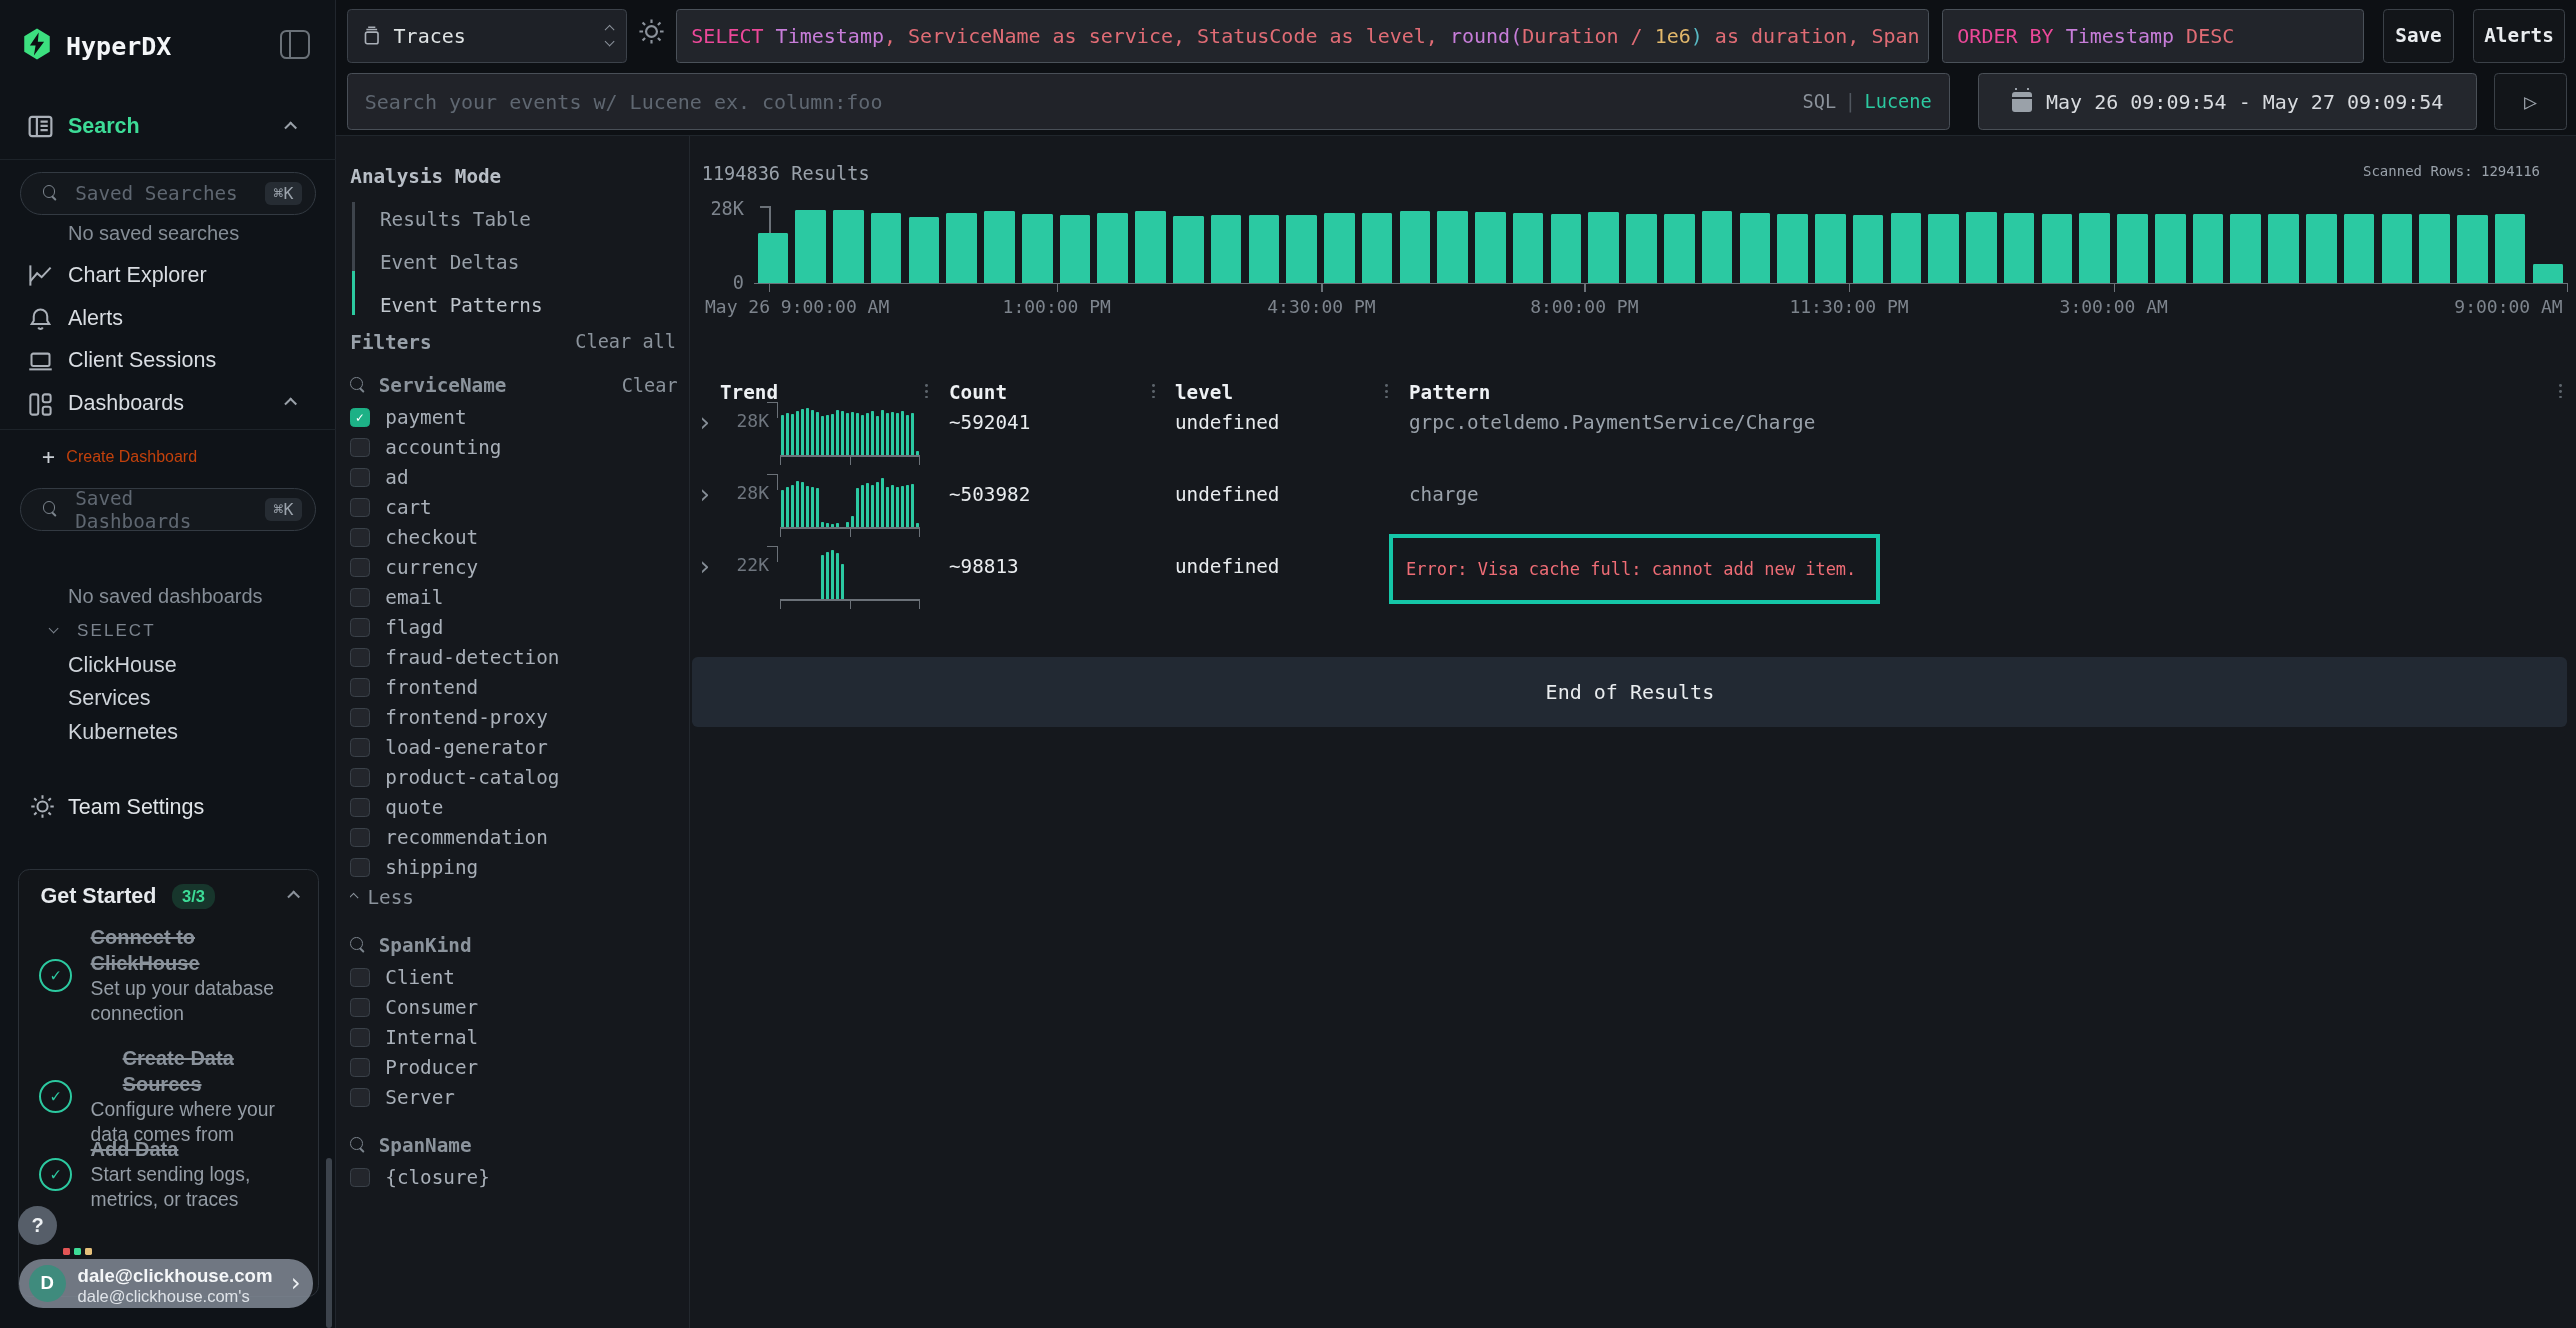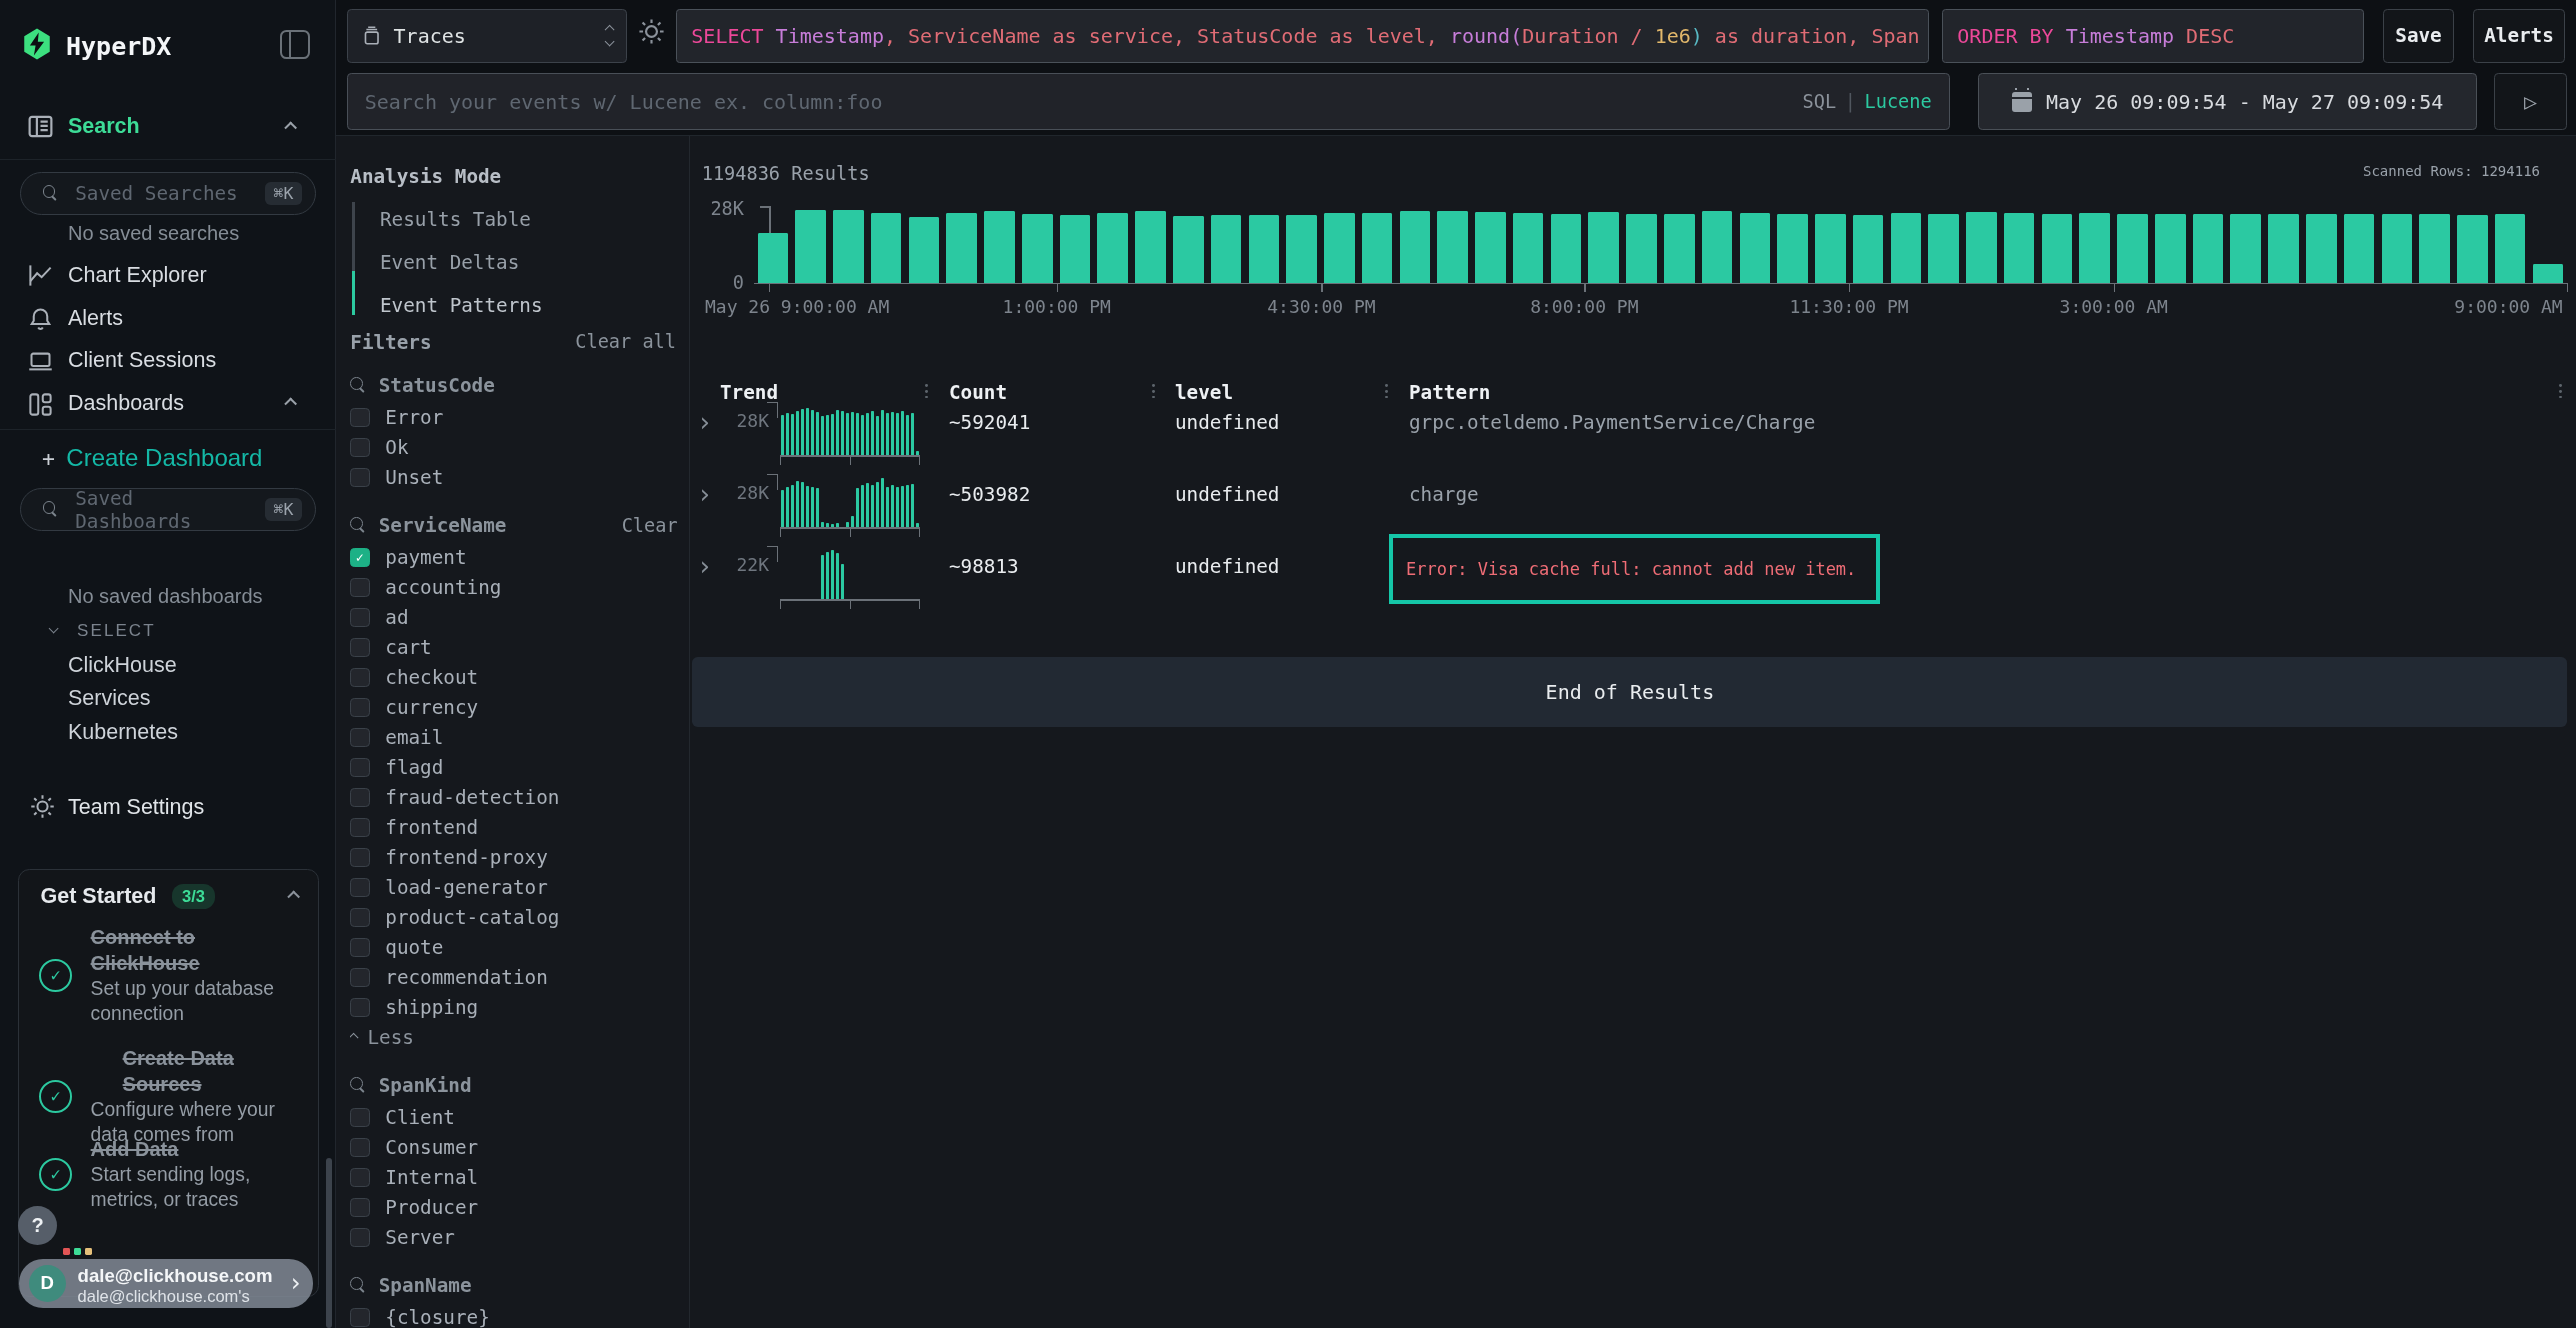--- a/index.html
+++ b/index.html
@@ -239,21 +239,21 @@
         <rect x="14" y="14" width="7" height="7" rx="2"></rect>
     </svg>
   </span>
   <span class="side-row-label sans" style="left:68px;top:391px;">Dashboards</span>
   <span class="chev up" style="position:absolute;left:286px;top:399px;"></span>
 
   <div class="divider" style="top:429px;"></div>
 
   <div style="position:absolute;left:42px;top:444px;display:flex;gap:11.4px;align-items:center;">
     <span style="font-size:21.5px;color:#c9ced4;">+</span>
-    <span class="sans" style="font-size:24px;color:#14b8a6;">Create Dashboard</span>
+    <span class="sans" style="font-size:16px;color:#c2410c;">Create Dashboard</span>
   </div>
 
   <div class="pill" style="top:488px;">
     <span class="mag"></span>
     <span class="ph">Saved Dashboards</span>
     <span class="kbd">⌘K</span>
   </div>
   <span class="empty-note sans" style="top:585px;">No saved dashboards</span>
 
   <span class="chev down sm" style="position:absolute;left:50px;top:625px;border-color:#7b838d;"></span>
@@ -367,38 +367,20 @@
     </div>
   <span class="mode-item" style="top:71px;">Results Table</span>
   <span class="mode-item" style="top:114px;">Event Deltas</span>
   <span class="mode-item active" style="top:157px;">Event Patterns</span>
 
   <div class="filters-head">
     <span class="filters-label">Filters</span>
     <span class="clear-all">Clear all</span>
   </div>
   <div class="fgroups">
-      <div class="fgroup">
-        <div class="fghead">
-          <span class="mag"></span>
-          <span class="fgname">StatusCode</span>
-        </div>
-        <div class="frow">
-          <span class="cbx"></span>
-          <span class="flabel">Error</span>
-        </div>
-        <div class="frow">
-          <span class="cbx"></span>
-          <span class="flabel">Ok</span>
-        </div>
-        <div class="frow">
-          <span class="cbx"></span>
-          <span class="flabel">Unset</span>
-        </div>
-      </div>
       <div class="fgroup">
         <div class="fghead">
           <span class="mag"></span>
           <span class="fgname">ServiceName</span>
           <span class="fgclear">Clear</span>
         </div>
         <div class="frow">
           <span class="cbx checked"></span>
           <span class="flabel">payment</span>
         </div>

